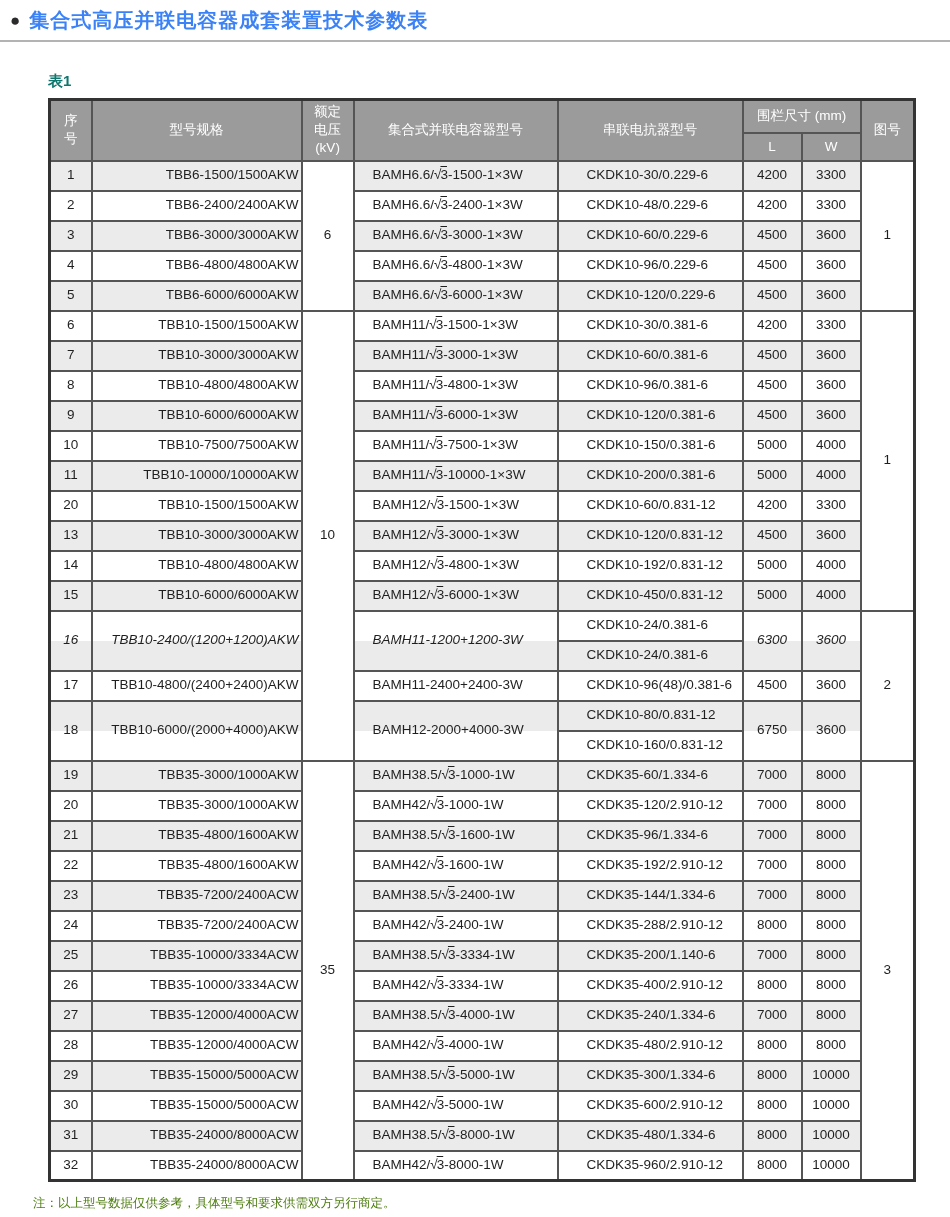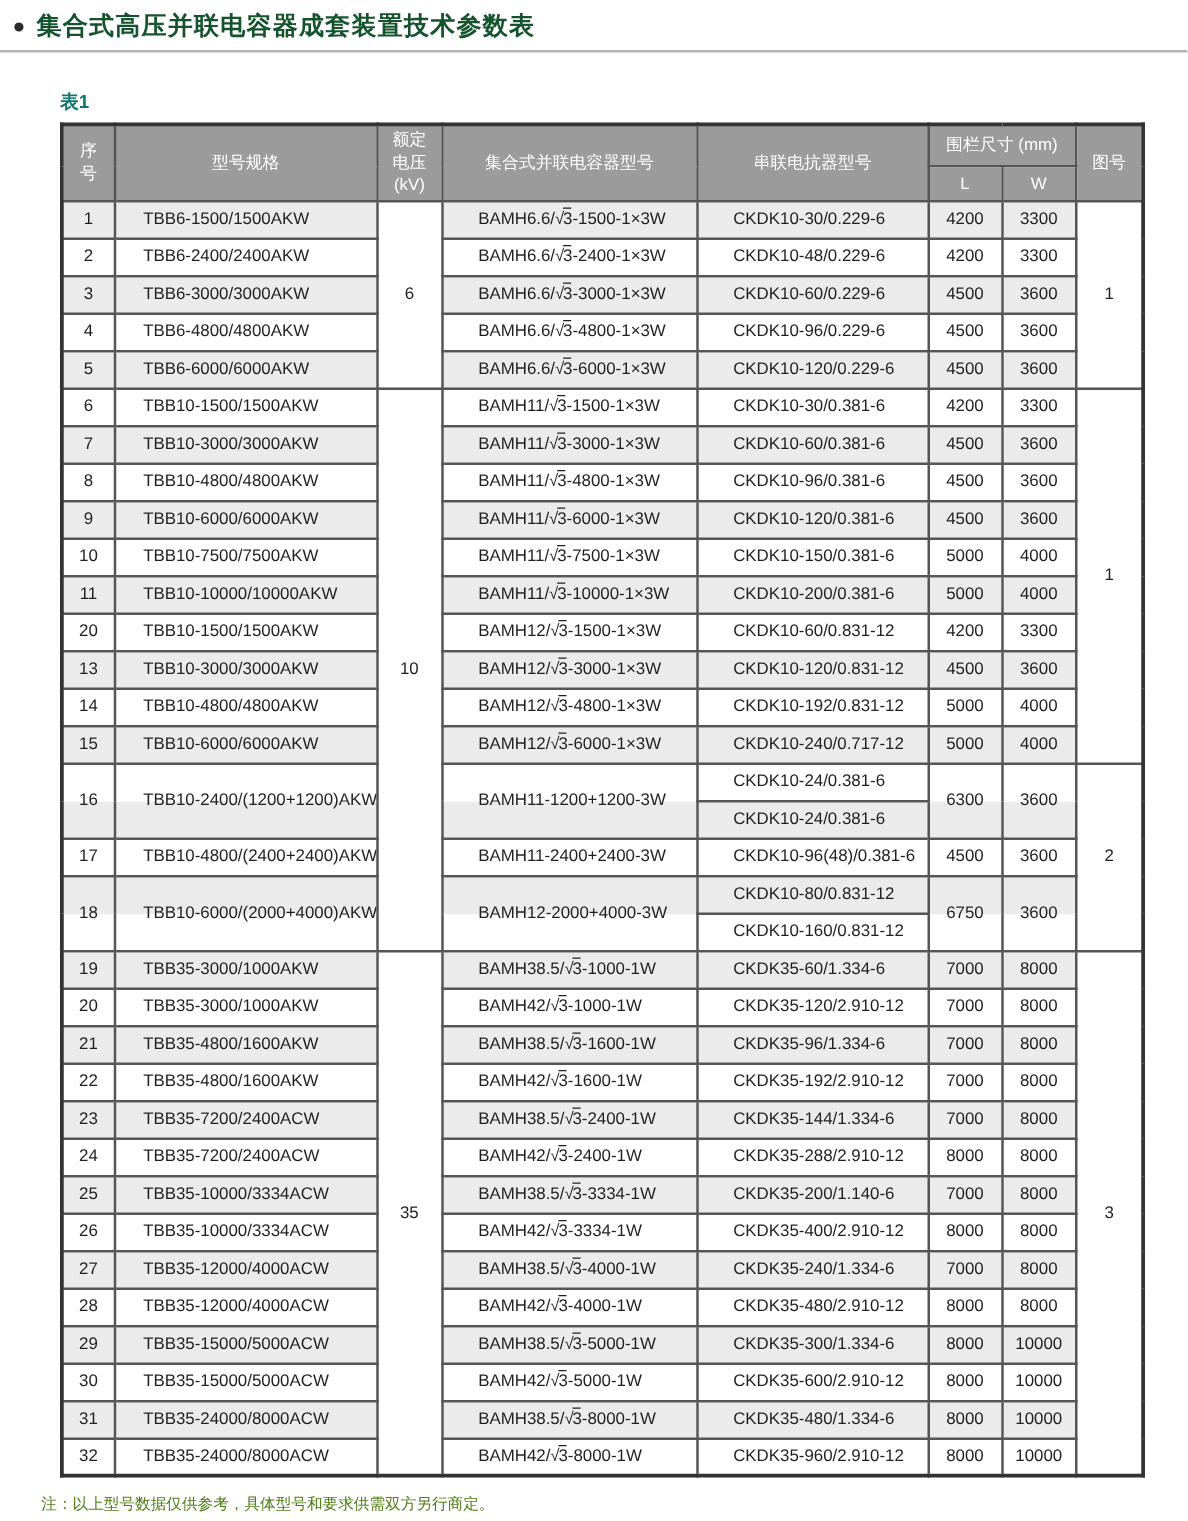--- a/index.html
+++ b/index.html
@@ -11,42 +11,42 @@
   }
   *{box-sizing:border-box;}
   html,body{margin:0;padding:0;}
   body{
     width:950px;height:1217px;background:#ffffff;color:var(--ink);
     font-family:"Liberation Sans","DejaVu Sans",sans-serif;
     position:relative;overflow:hidden;
   }
   .pagehead{display:flex;align-items:center;gap:9px;padding:7px 0 0 10px;}
   .bullet{font-size:17px;line-height:1;color:#2b2b2b;}
-  .title{font-size:20px;font-weight:bold;letter-spacing:1px;color:#14532d;margin:0;}
+  .title{font-size:20px;font-weight:bold;letter-spacing:1px;color:#3b82f6;margin:0;}
   .rule{border-top:2px solid #b3b3b3;margin-top:6px;width:950px;}
   .tlabel{margin:30px 0 7px 48px;font-size:15px;font-weight:bold;color:#0f766e;}
   table{
     border-collapse:collapse;table-layout:fixed;
     margin-left:48px;width:865px;
     border:3px solid var(--outer);
   }
   th,td{border:2px solid var(--grid);overflow:hidden;white-space:nowrap;}
   th{
     background:var(--header-bg);color:#ffffff;font-weight:normal;
     font-size:13.5px;text-align:center;padding:2px 0;line-height:1.35;
   }
   td{font-size:13.5px;height:30px;padding:0 2px;line-height:1.1;}
   .c{text-align:center;}
   .l{text-align:left;}
-  .model{padding-left:22px;}
-  .cap{padding-left:28px;}
+  .model{padding-left:2px;text-align:right;}
+  .cap{padding-left:18px;}
   .rea{padding-left:28px;}
   .g{background:var(--stripe);}
   .w{background:#ffffff;}
-  .wg{background:linear-gradient(#ffffff 50%,var(--stripe) 50%);}
+  .wg{background:linear-gradient(#ffffff 50%,var(--stripe) 50%);font-style:italic;}
   .gw{background:linear-gradient(var(--stripe) 50%,#ffffff 50%);}
   .ovl{text-decoration:overline;}
   .sq{letter-spacing:-1px;margin-right:1px;}
   .note{margin:13px 0 0 33px;font-size:12.5px;color:#4d7c0f;}
   thead tr.h1{height:30px;}
   thead tr.h2{height:25px;}
 </style>
 </head>
 <body>
 
@@ -198,21 +198,21 @@
         <td class="l model w">TBB10-4800/4800AKW</td>
         <td class="l cap w">BAMH12/<span class="sq">√<span class="ovl">3</span></span>-4800-1×3W</td>
         <td class="l rea w">CKDK10-192/0.831-12</td>
         <td class="c w">5000</td>
         <td class="c w">4000</td>
       </tr>
       <tr>
         <td class="c g">15</td>
         <td class="l model g">TBB10-6000/6000AKW</td>
         <td class="l cap g">BAMH12/<span class="sq">√<span class="ovl">3</span></span>-6000-1×3W</td>
-        <td class="l rea g">CKDK10-240/0.717-12</td>
+        <td class="l rea g">CKDK10-450/0.831-12</td>
         <td class="c g">5000</td>
         <td class="c g">4000</td>
       </tr>
       <tr>
         <td class="c wg" rowspan="2">16</td>
         <td class="l model wg" rowspan="2">TBB10-2400/(1200+1200)AKW</td>
         <td class="l cap wg" rowspan="2">BAMH11-1200+1200-3W</td>
         <td class="l rea w">CKDK10-24/0.381-6</td>
         <td class="c wg" rowspan="2">6300</td>
         <td class="c wg" rowspan="2">3600</td>

